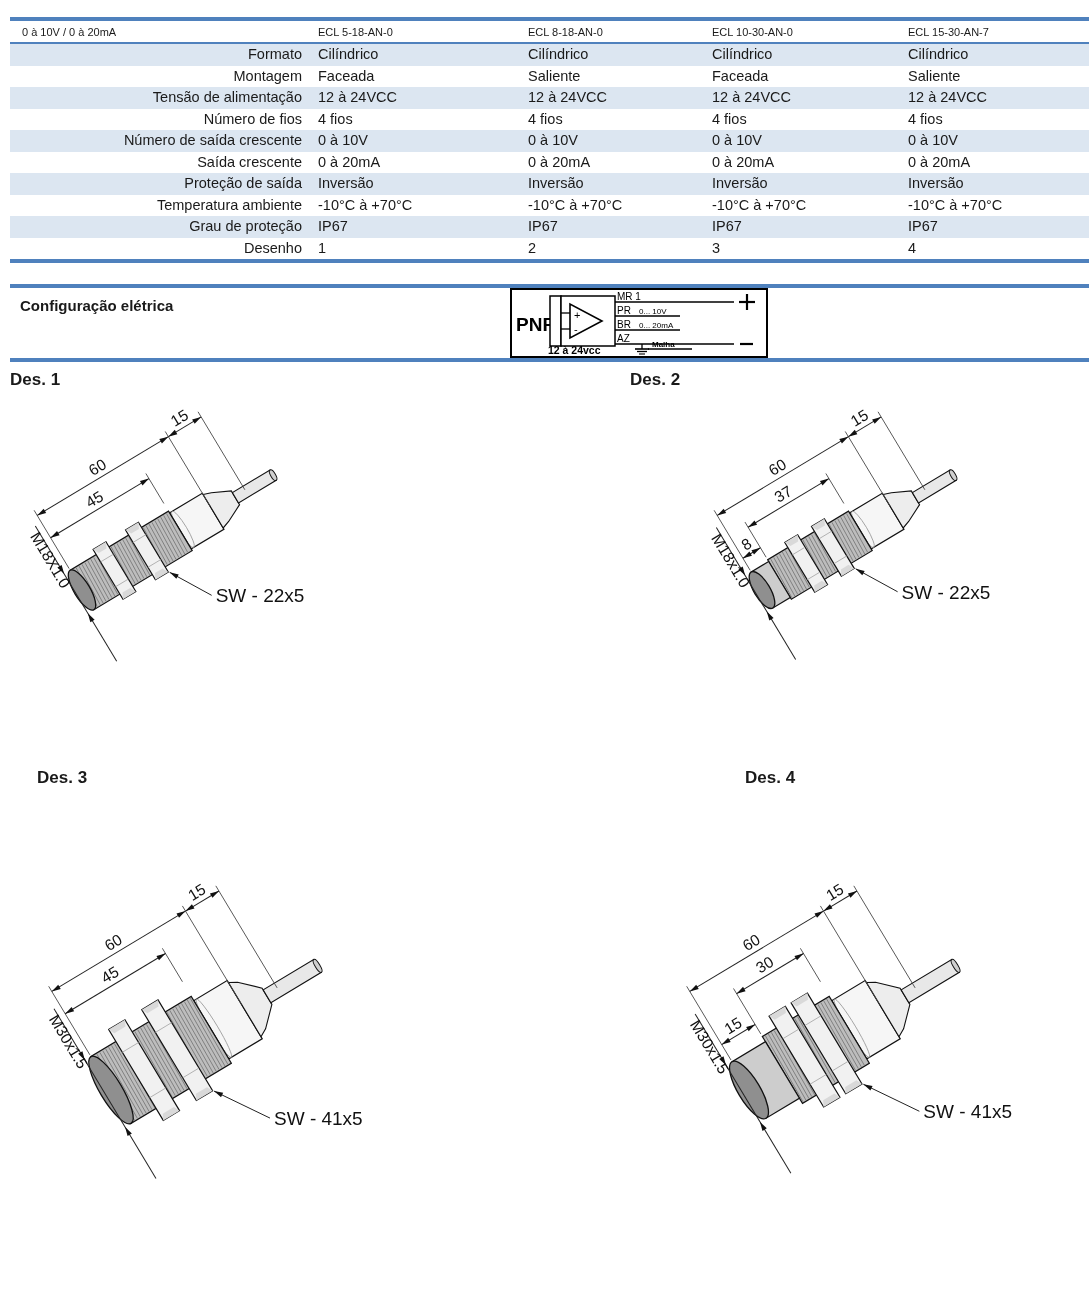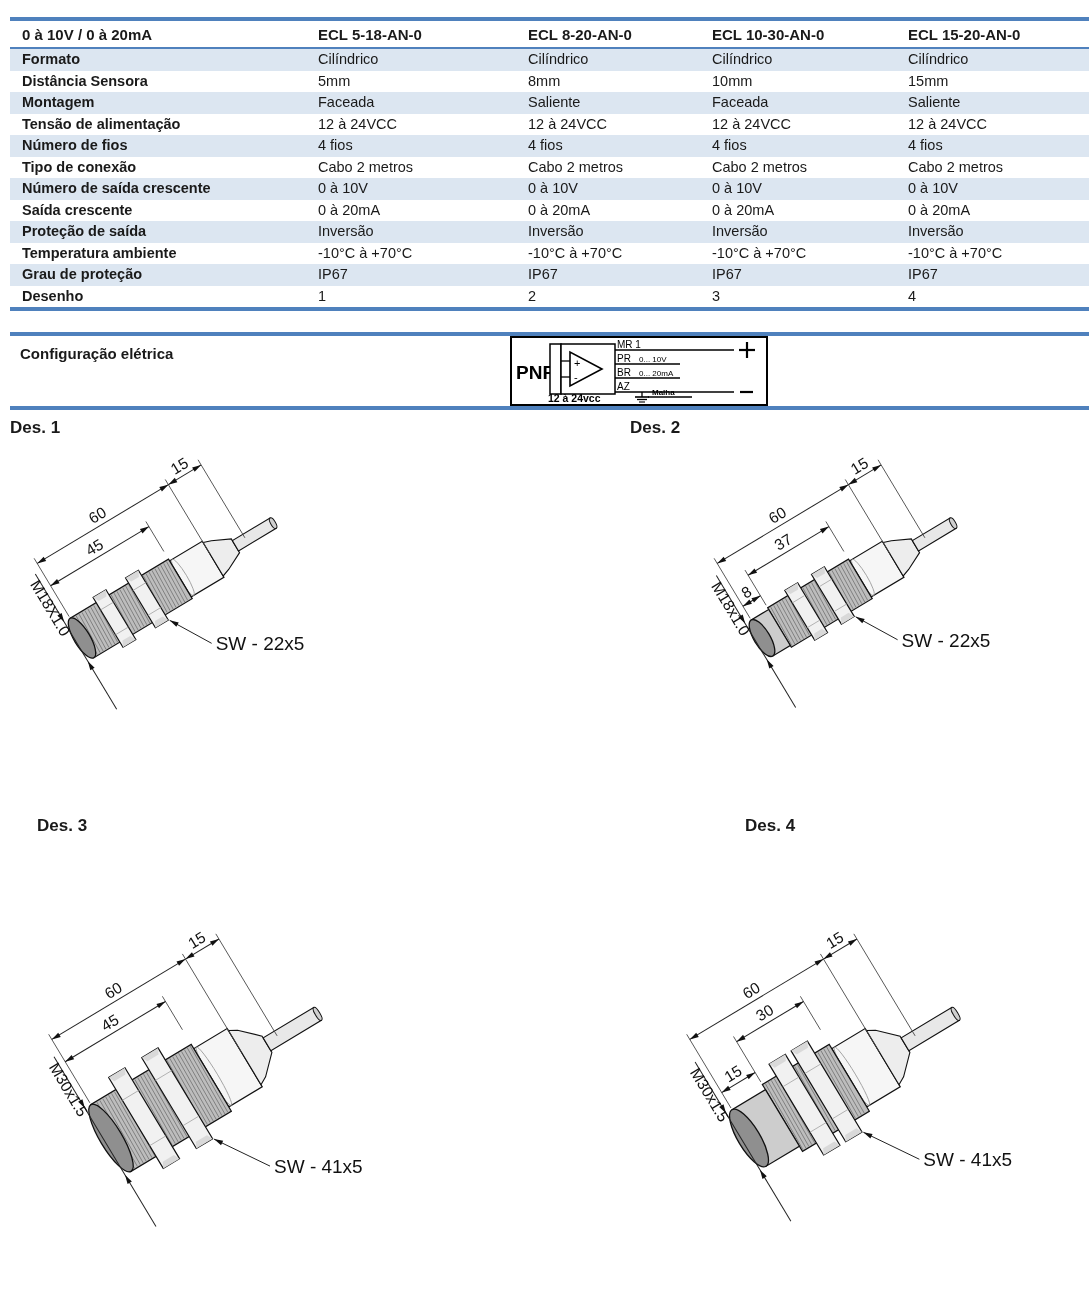--- a/index.html
+++ b/index.html
@@ -6,26 +6,26 @@
   *{box-sizing:border-box;}
   html,body{margin:0;padding:0;background:#fff;}
   body{width:1089px;height:1300px;overflow:hidden;
        font-family:"Liberation Sans",sans-serif;color:#1a1a1a;}
 
   
   .spec-table{border-collapse:collapse;table-layout:fixed;width:1079px;
               margin:17px 0 0 10px;
               border-top:4px solid var(--accent);
               border-bottom:4px solid var(--accent);}
-  .spec-table th{font-size:15px;font-weight:bold;text-align:left;
+  .spec-table th{font-size:11px;font-weight:normal;text-align:left;
                  padding:5px 4px 4px 12px;border-bottom:2.5px solid var(--accent);
                  white-space:nowrap;overflow:hidden;}
   .spec-table td{font-size:14.5px;padding:3px 4px 3px 12px;line-height:15.5px;
                  white-space:nowrap;overflow:hidden;}
-  .spec-table td.row-label{font-weight:bold;}
+  .spec-table td.row-label{font-weight:normal;text-align:right;}
   .spec-table tbody tr:nth-child(odd){background:var(--shade);}
 
   
   .config-section{position:relative;margin:21px 0 0 10px;width:1079px;height:78px;
                   border-top:4px solid var(--accent);
                   border-bottom:4px solid var(--accent);}
   .config-title{font-size:15px;font-weight:bold;padding:9px 2px 0 10px;}
   .pnp-box{position:absolute;left:500px;top:0;width:258px;height:70px;
            border:2px solid #000;background:#fff;}
   .pnp-box svg{display:block;}
@@ -67,67 +67,53 @@
       <col style="width:296px">
         <col style="width:210px">
         <col style="width:184px">
       <col style="width:196px">
         <col style="width:193px">
     </colgroup>
     <thead>
         <tr>
           <th>0 à 10V / 0 à 20mA</th>
           <th>ECL 5-18-AN-0</th>
-          <th>ECL 8-20-AN-0</th>
+          <th>ECL 8-18-AN-0</th>
           <th>ECL 10-30-AN-0</th>
-          <th>ECL 15-20-AN-0</th>
+          <th>ECL 15-30-AN-7</th>
         </tr>
       </thead>
     <tbody>
         <tr>
           <td class="row-label">Formato</td>
           <td>Cilíndrico</td>
           <td>Cilíndrico</td>
           <td>Cilíndrico</td>
           <td>Cilíndrico</td>
         </tr>
         <tr>
-          <td class="row-label">Distância Sensora</td>
-          <td>5mm</td>
-          <td>8mm</td>
-          <td>10mm</td>
-          <td>15mm</td>
-        </tr>
-        <tr>
           <td class="row-label">Montagem</td>
           <td>Faceada</td>
           <td>Saliente</td>
           <td>Faceada</td>
           <td>Saliente</td>
         </tr>
         <tr>
           <td class="row-label">Tensão de alimentação</td>
           <td>12 à 24VCC</td>
           <td>12 à 24VCC</td>
           <td>12 à 24VCC</td>
           <td>12 à 24VCC</td>
         </tr>
         <tr>
           <td class="row-label">Número de fios</td>
           <td>4 fios</td>
           <td>4 fios</td>
           <td>4 fios</td>
           <td>4 fios</td>
-        </tr>
-        <tr>
-          <td class="row-label">Tipo de conexão</td>
-          <td>Cabo 2 metros</td>
-          <td>Cabo 2 metros</td>
-          <td>Cabo 2 metros</td>
-          <td>Cabo 2 metros</td>
         </tr>
         <tr>
           <td class="row-label">Número de saída crescente</td>
           <td>0 à 10V</td>
           <td>0 à 10V</td>
           <td>0 à 10V</td>
           <td>0 à 10V</td>
         </tr>
         <tr>
           <td class="row-label">Saída crescente</td>

